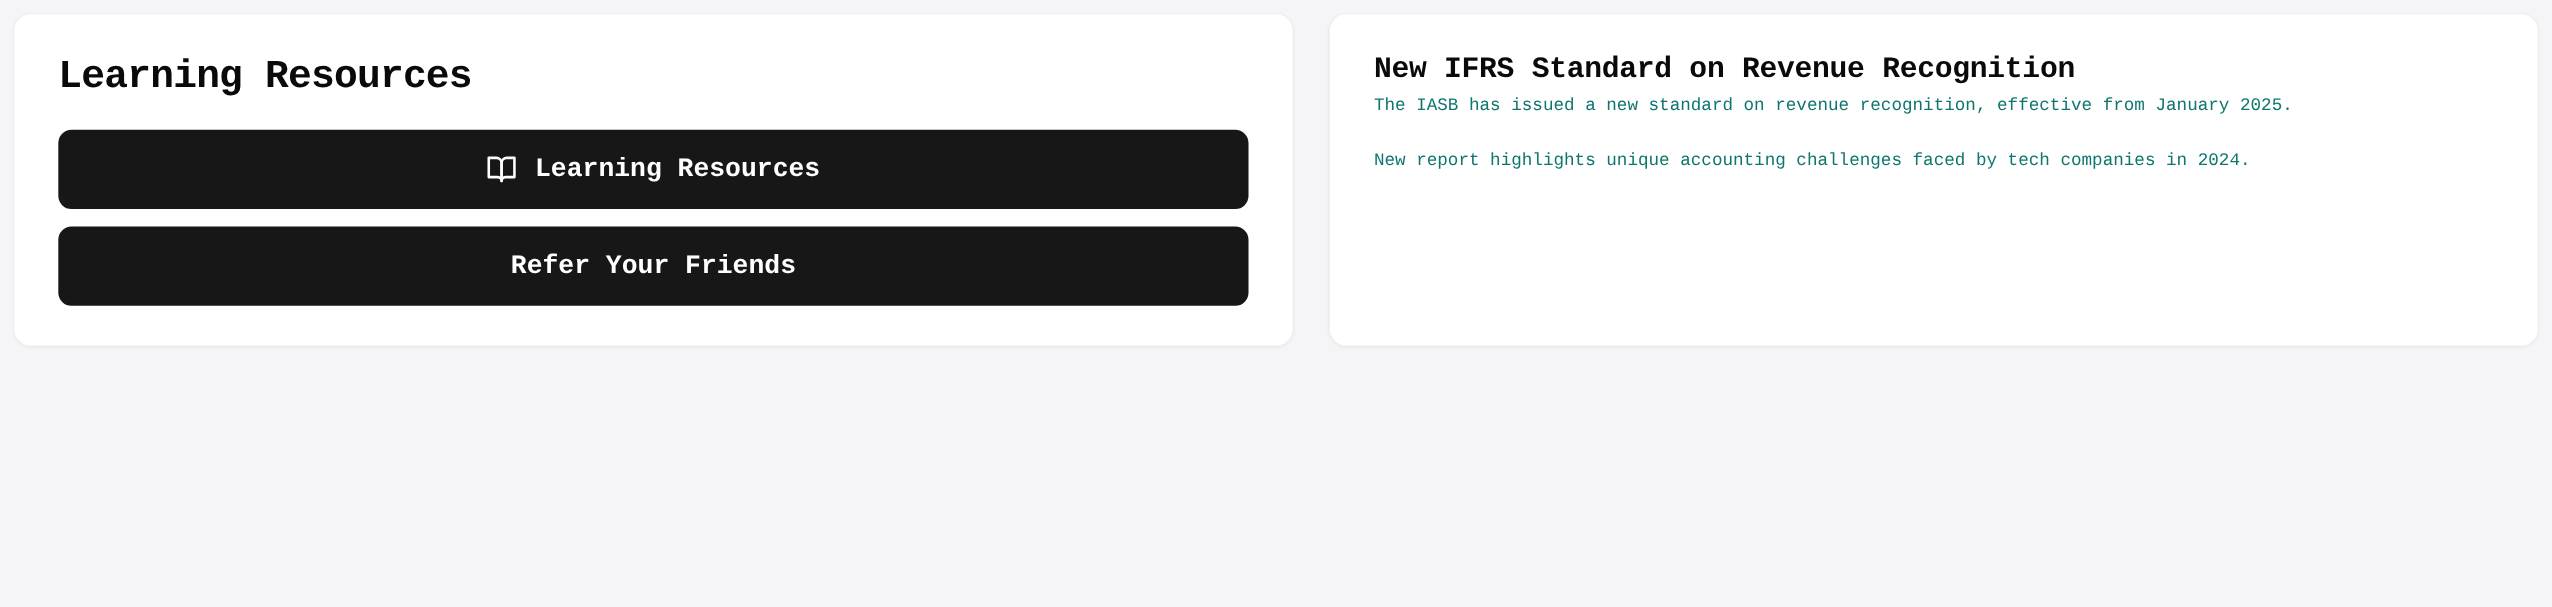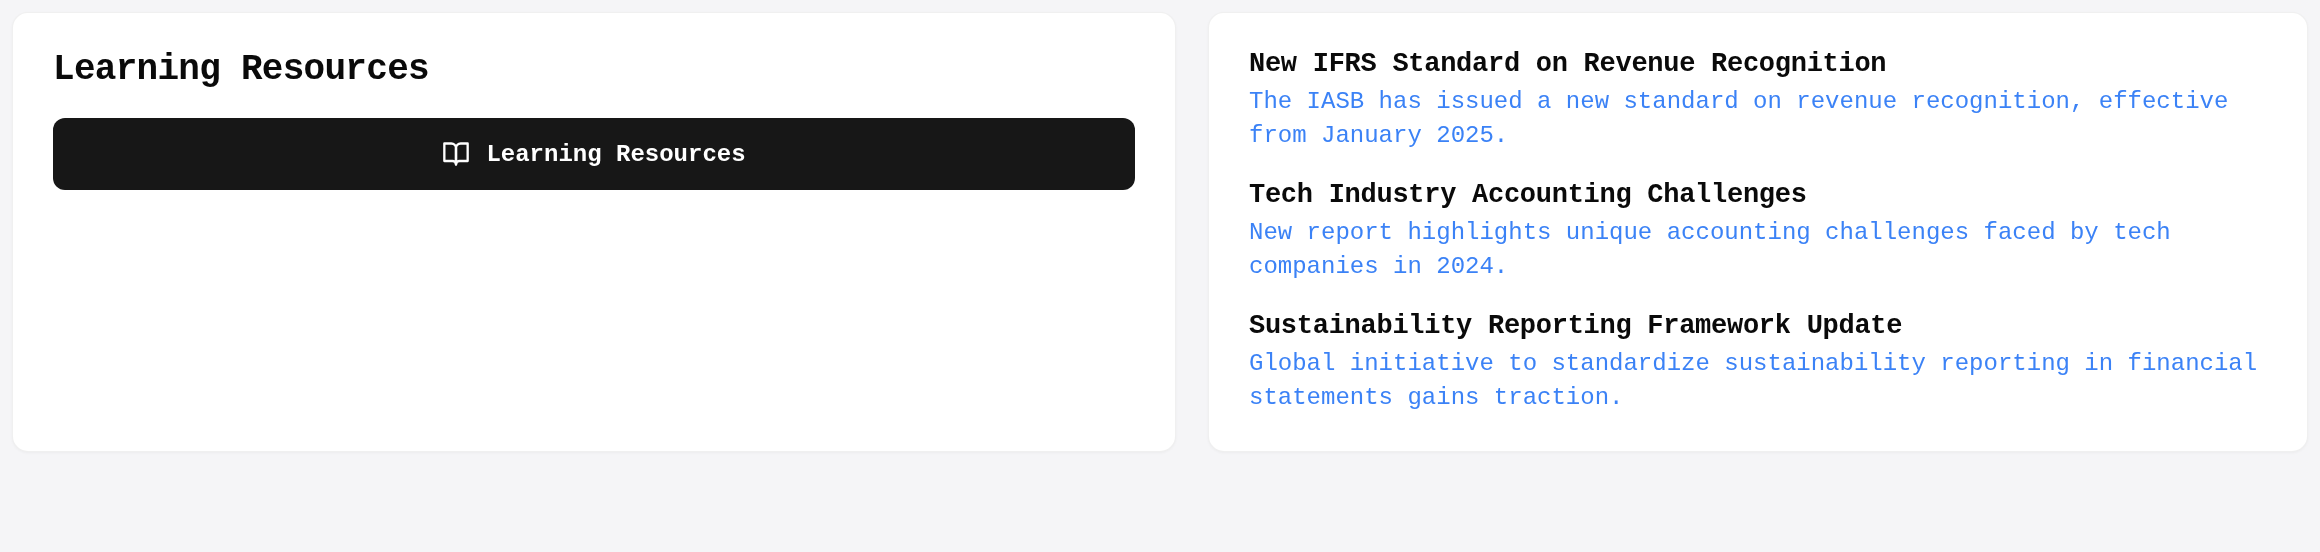--- a/index.html
+++ b/index.html
@@ -83,23 +83,23 @@
       flex-direction: column;
       gap: 6px;
     }
     .news-title {
       font-size: 27px;
       font-weight: 800;
       color: #0a0a0a;
       letter-spacing: -0.01em;
     }
     .news-desc {
-      font-size: 24px;
+      font-size: 16px;
       font-weight: 400;
-      color: #3b82f6;
+      color: #0f766e;
       line-height: 1.4;
     }
   </style>
 </head>
 <body>
 
 <div class="container">
 
   <div class="card card-left">
     <h2 class="card-title">Learning Resources</h2>
@@ -109,38 +109,36 @@
         <span class="icon">
           <svg viewBox="0 0 24 24">
             <path d="M2 3h6a4 4 0 0 1 4 4v14a3 3 0 0 0-3-3H2z"></path>
             <path d="M22 3h-6a4 4 0 0 0-4 4v14a3 3 0 0 1 3-3h7z"></path>
           </svg>
         </span>
         <span>Learning Resources</span>
       </button>
 
 
+      <button class="btn">
+        <span>Refer Your Friends</span>
+      </button>
 
     </div>
   </div>
 
   <div class="card card-right">
     <div class="news-list">
 
       <div class="news-item">
         <div class="news-title">New IFRS Standard on Revenue Recognition</div>
         <div class="news-desc">The IASB has issued a new standard on revenue recognition, effective from January 2025.</div>
       </div>
 
       <div class="news-item">
-        <div class="news-title">Tech Industry Accounting Challenges</div>
         <div class="news-desc">New report highlights unique accounting challenges faced by tech companies in 2024.</div>
       </div>
 
-      <div class="news-item">
-        <div class="news-title">Sustainability Reporting Framework Update</div>
-        <div class="news-desc">Global initiative to standardize sustainability reporting in financial statements gains traction.</div>
-      </div>
 
     </div>
   </div>
 
 </div>
 
 </body></html>

